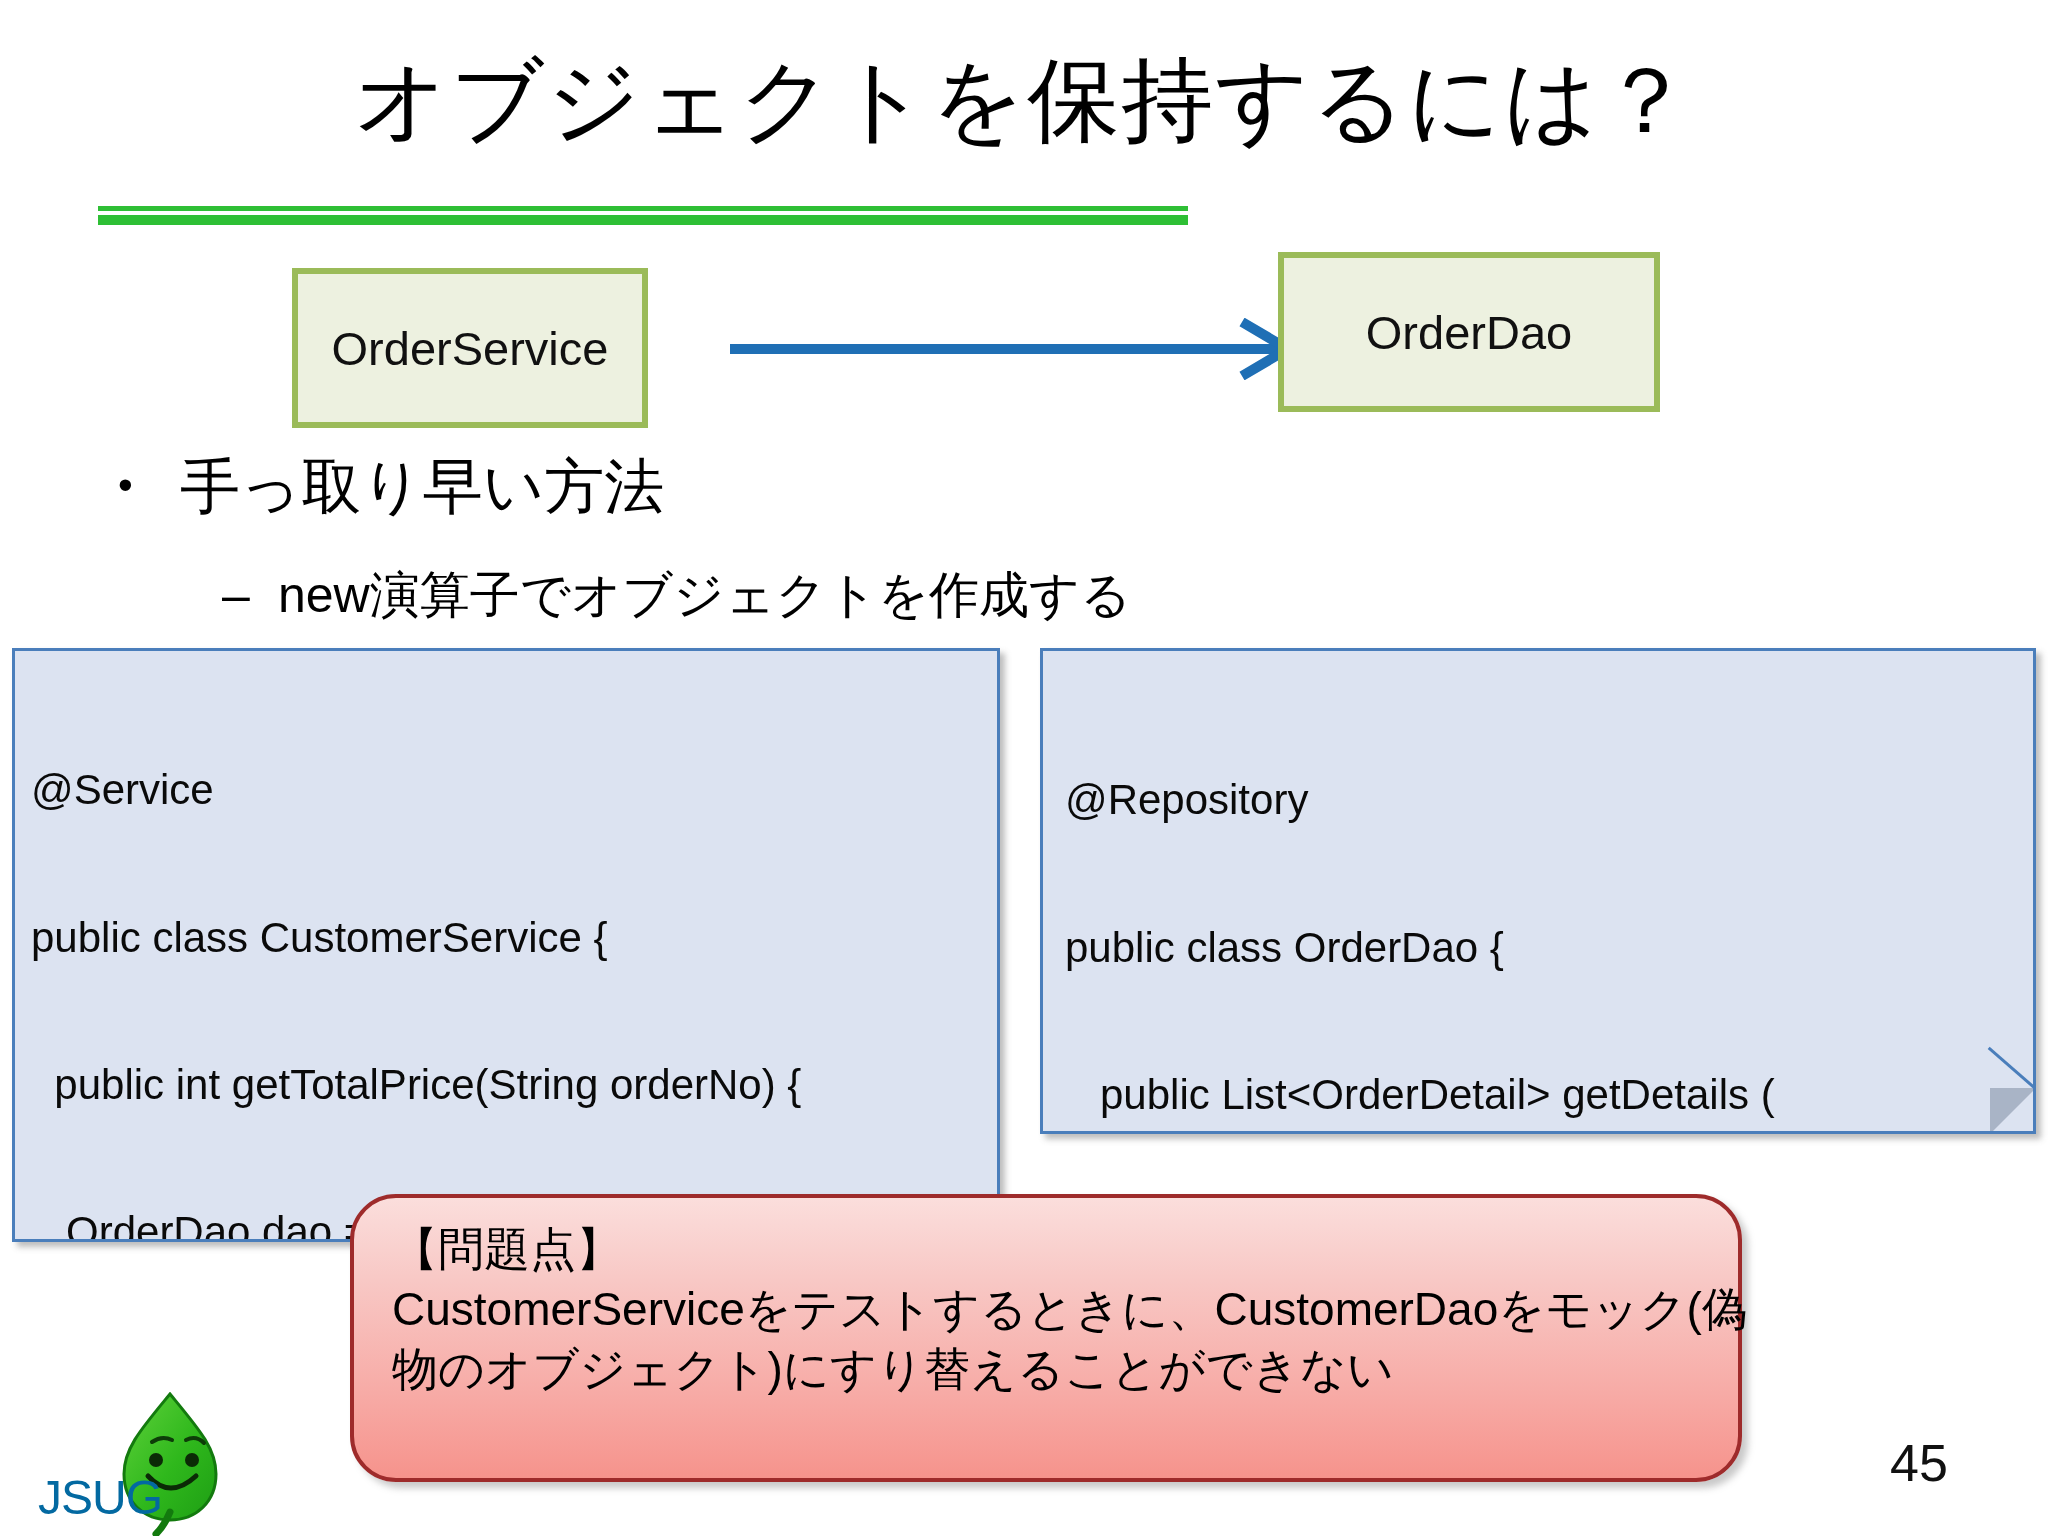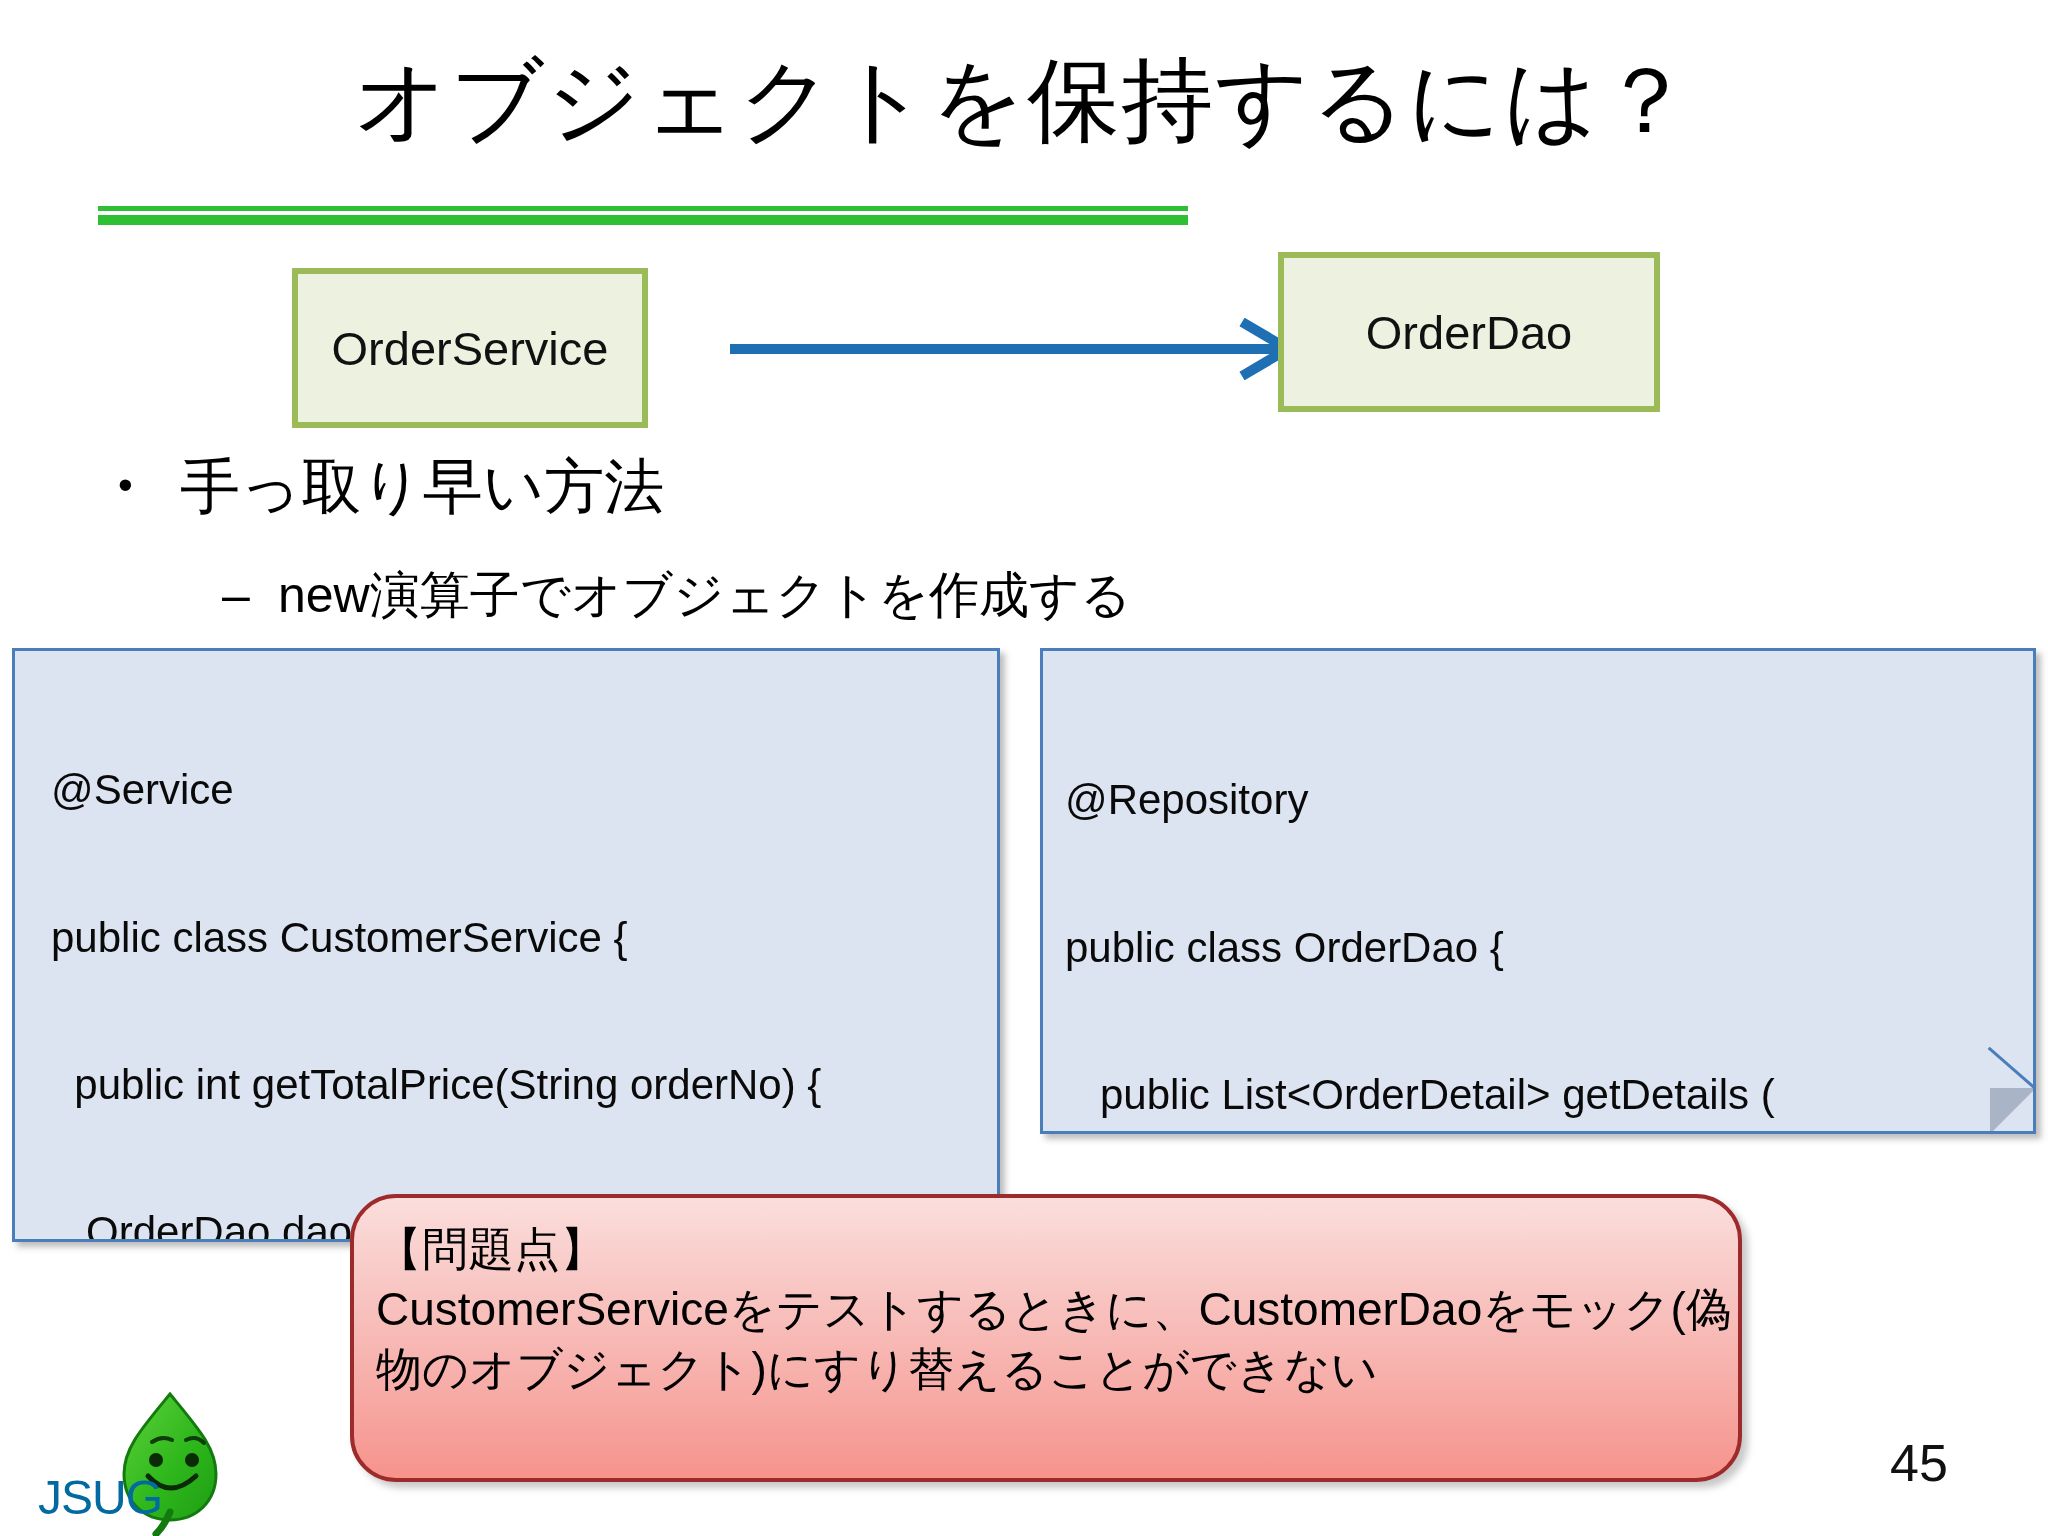--- a/index.html
+++ b/index.html
@@ -123,21 +123,21 @@
     line-height: 1.17;
     color: #0A0A0A;
     white-space: pre;
     overflow: hidden;
   }
   #code-left {
     left: 12px;
     top: 648px;
     width: 988px;
     height: 594px;
-    padding: 16px 20px 0 36px;
+    padding: 16px 20px 0 16px;
   }
   #code-right {
     left: 1040px;
     top: 648px;
     width: 996px;
     height: 486px;
     padding: 26px 20px 0 22px;
   }
   .code-line { display: block; min-height: 1px; }
   .kw-new {
@@ -170,21 +170,21 @@
     position: absolute;
     left: 350px;
     top: 1194px;
     width: 1392px;
     height: 288px;
     box-sizing: border-box;
     border: 4px solid #9E2B2B;
     border-radius: 46px;
     background: linear-gradient(to bottom, #FBDEDC 0%, #F8C9C6 28%, #F7A9A4 72%, #F6938C 100%);
     box-shadow: 6px 6px 7px rgba(120,120,120,0.4);
-    padding: 22px 34px 0 22px;
+    padding: 22px 34px 0 38px;
     font-size: 46px;
     line-height: 1.30;
     color: #000000;
   }
   #problem-callout .cl { display: block; white-space: nowrap; }
 
   
   #page-number {
     position: absolute;
     left: 1890px;

